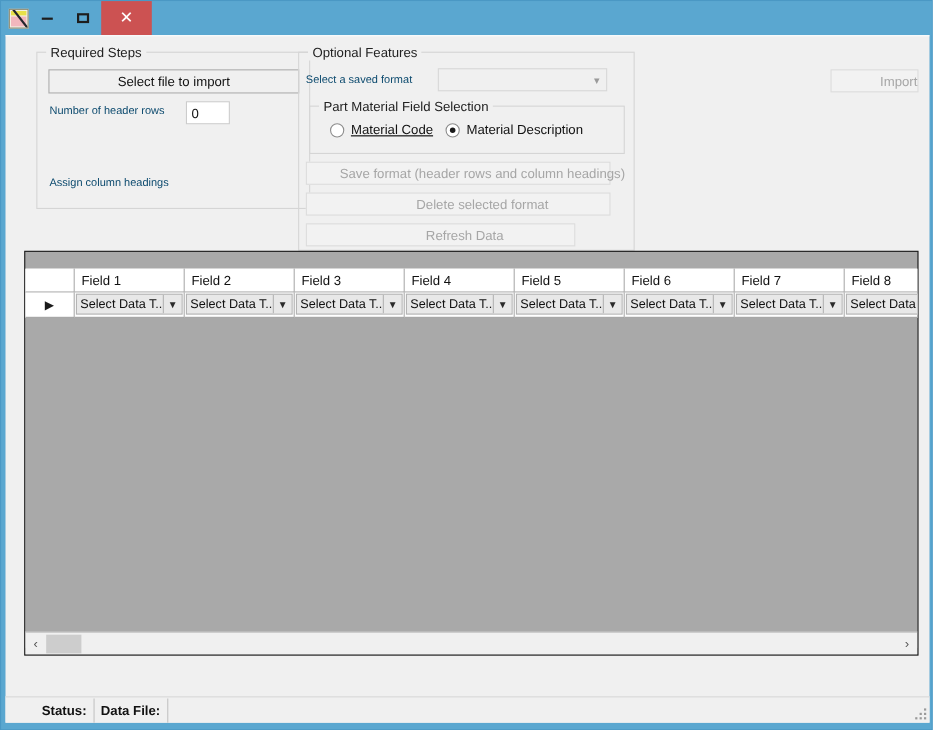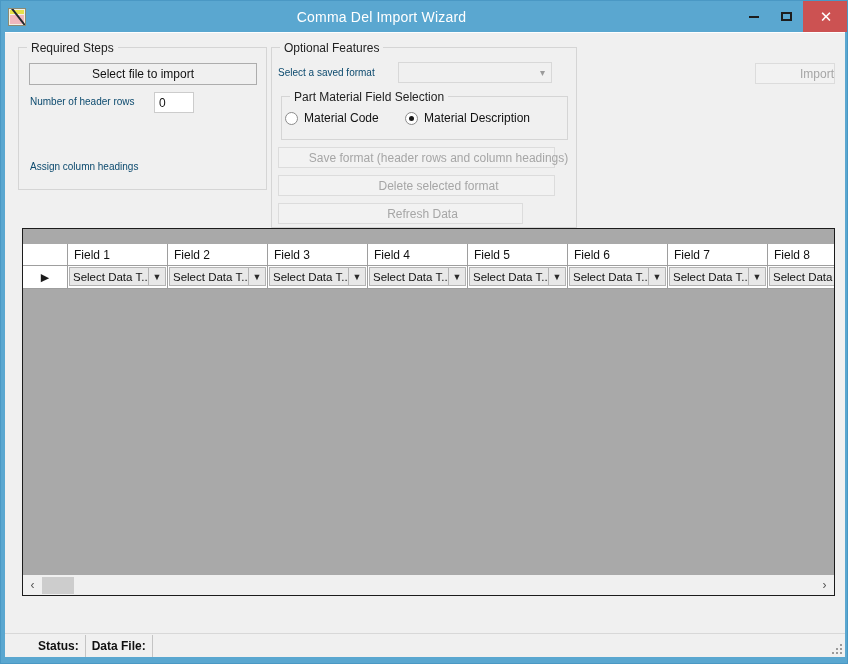--- a/index.html
+++ b/index.html
@@ -132,21 +132,21 @@
     top: -7px;
     left: 8px;
     background: #f0f0f0;
     padding: 0 4px;
     font-size: 12px;
     color: #222222;
     white-space: nowrap;
   }
 
   #grp-required {
-    left: 13px;
+    left: 28px;
     top: 14px;
     width: 249px;
     height: 143px;
   }
   #grp-optional {
     left: 266px;
     top: 14px;
     width: 306px;
     height: 181px;
   }
@@ -303,21 +303,21 @@
     top: 3px;
     width: 5px;
     height: 5px;
     border-radius: 50%;
     background: #1a1a1a;
   }
   .radio .rlabel {
     font-size: 12px;
     color: #111111;
   }
-  #rad-material-code { left: 3px; top: 14px; }
+  #rad-material-code { left: 18px; top: 14px; text-decoration: underline; }
   #rad-material-desc { left: 123px; top: 14px; }
 
   
   #datagrid {
     position: absolute;
     left: 17px;
     top: 195px;
     width: 813px;
     height: 368px;
     box-sizing: border-box;
@@ -505,21 +505,20 @@
 <body>
 
 <div class="window">
 
   <div class="titlebar">
     <div class="app-icon">
       <span class="ic-top"></span>
       <span class="ic-body"></span>
       <span class="ic-slash"></span>
     </div>
-    <div class="title-text">Comma Del Import Wizard</div>
     <div class="win-btns">
       <div class="win-btn min">
           <span class="glyph"></span>
         </div>
       <div class="win-btn max">
           <span class="glyph"></span>
         </div>
       <div class="win-btn close">✕</div>
     </div>
   </div>

